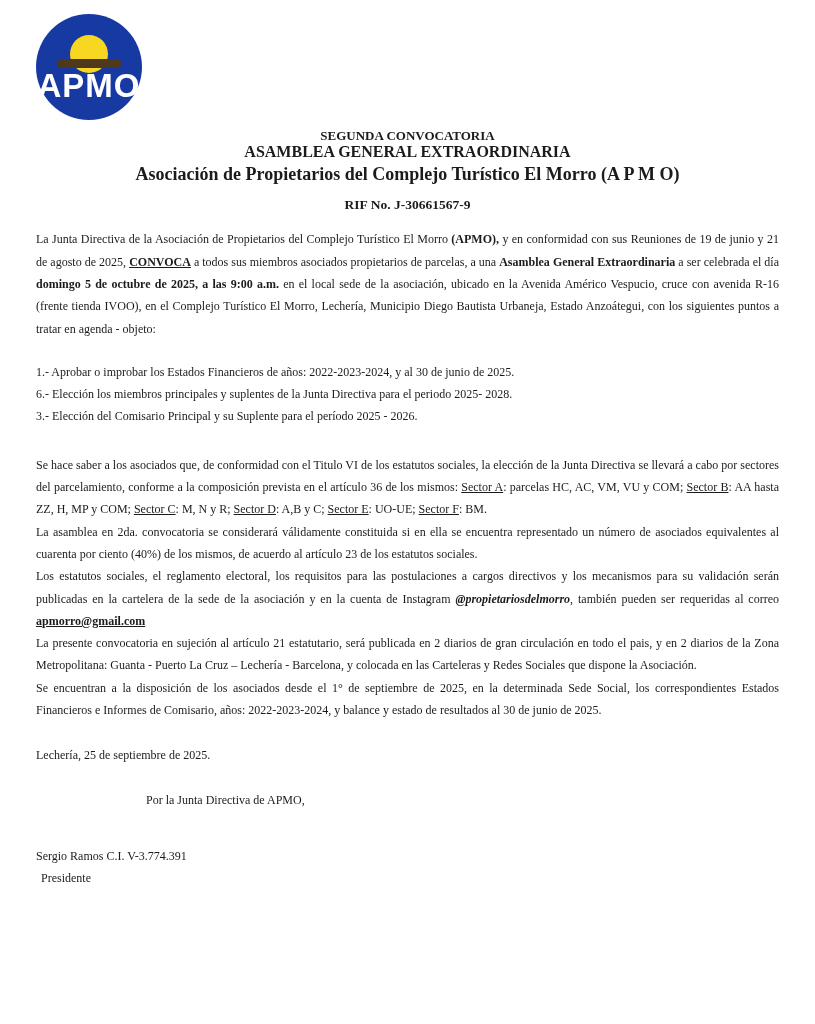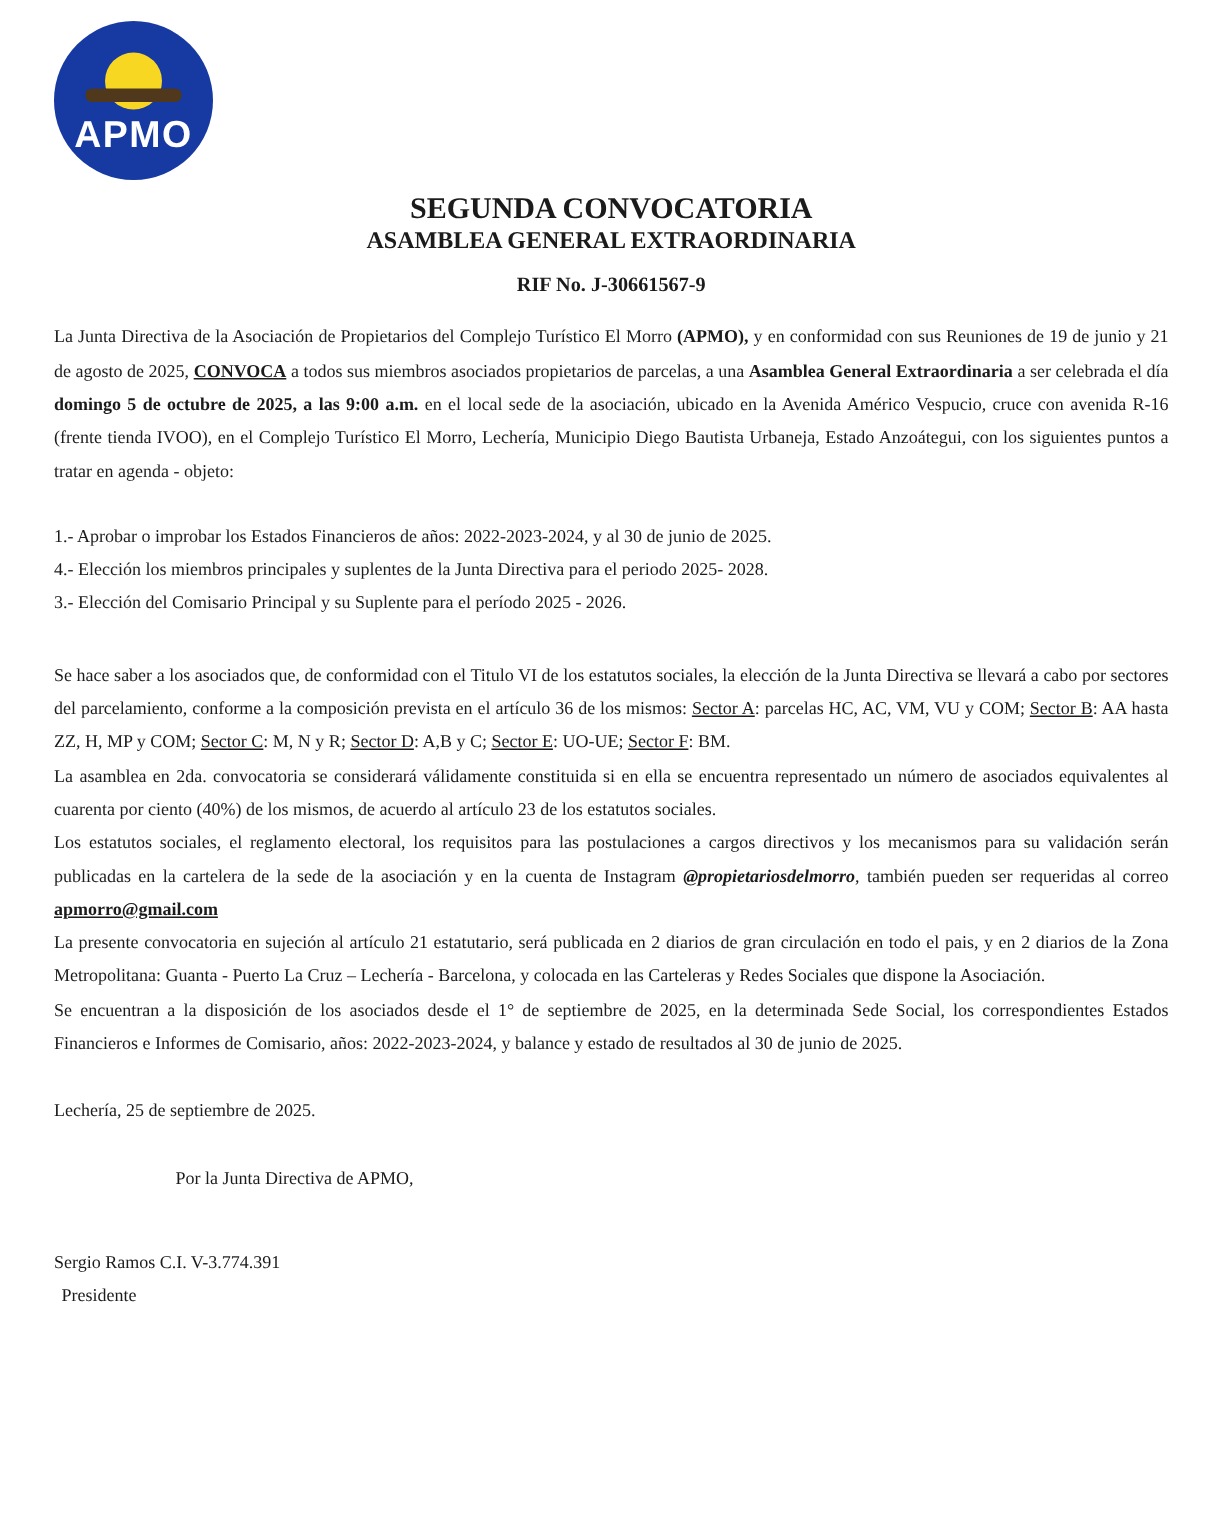--- a/index.html
+++ b/index.html
@@ -23,42 +23,42 @@
     border-radius: 50%;
   }
   .horizon {
     position: absolute; top: 45px; left: 21px; width: 64px; height: 9px;
     border-radius: 4px;
   }
   .logo-word {
     position: absolute; bottom: 15px; left: 0; width: 100%;
     text-align: center; color: #ffffff;
     font-family: "Liberation Sans", sans-serif;
-    font-weight: bold; font-size: 25px; letter-spacing: 1px;
+    font-weight: bold; font-size: 33px; letter-spacing: 1px;
   }
 
   
   .header { padding-top: 128px; text-align: center; line-height: 1.18; }
-  .header .t1 { font-weight: bold; font-size: 20px; }
+  .header .t1 { font-weight: bold; font-size: 13px; }
   .header .t2 { font-weight: bold; font-size: 16px; }
   .header .t3 { font-weight: bold; font-size: 18px; margin-top: 2px; }
   .header .t4 { font-weight: bold; font-size: 13.5px; margin-top: 12px; }
 
   
   .content { padding: 0 36px; font-size: 12px; line-height: 22.3px; }
   .para { text-align: justify; }
   .intro { margin-top: 15px; }
   .agenda { margin-top: 21px; font-weight: normal; }
   .block { margin-top: 26px; }
   .b { font-weight: bold; }
   .u { text-decoration: underline; }
   .i { font-style: italic; margin-top: 24px; }
 
   .dateline { margin-top: 23px; }
-  .byline { margin-top: 22px; margin-left: 81px; }
+  .byline { margin-top: 22px; margin-left: 110px; }
 
   
   .sig-row {
     margin-top: 34px;
     display: flex; justify-content: space-between; flex-direction: column;
   }
   .sig-left .sig-title { padding-left: 5px; }
   .sig-right { text-align: right; }
 </style>
 </head>
@@ -70,30 +70,31 @@
     <div class="logo-circle" style="background: rgb(22, 57, 162);">
       <div class="sun" style="background: rgb(248, 215, 35);"></div>
       <div class="horizon" style="background: rgb(79, 56, 28);"></div>
       <div class="logo-word">APMO</div>
     </div>
   </div>
 
   <div class="header">
     <div class="t1">SEGUNDA CONVOCATORIA</div>
     <div class="t2">ASAMBLEA GENERAL EXTRAORDINARIA</div>
+    <div class="t3">Asociación de Propietarios del Complejo Turístico El Morro (A P M O)</div>
     <div class="t4">RIF No. J-30661567-9</div>
   </div>
 
   <div class="content">
 
     <p class="para intro"><span>La Junta Directiva de la Asociación de Propietarios del Complejo Turístico El Morro </span><span class="b">(APMO),</span><span> y en conformidad con sus Reuniones de 19 de junio y 21 de agosto de 2025, </span><span class="b u">CONVOCA</span><span> a todos sus miembros asociados propietarios de parcelas, a una </span><span class="b">Asamblea General Extraordinaria</span><span> a ser celebrada el día </span><span class="b">domingo 5 de octubre de 2025, a las 9:00 a.m.</span><span> en el local sede de la asociación, ubicado en la Avenida Américo Vespucio, cruce con avenida R-16 (frente tienda IVOO), en el Complejo Turístico El Morro, Lechería, Municipio Diego Bautista Urbaneja, Estado Anzoátegui, con los siguientes puntos a tratar en agenda - objeto:</span></p>
 
     <div class="agenda">
       <div class="agenda-item">1.- Aprobar o improbar los Estados Financieros de años: 2022-2023-2024, y al 30 de junio de 2025.</div>
-      <div class="agenda-item">4.- Elección los miembros principales y suplentes de la Junta Directiva para el periodo 2025- 2028.</div>
+      <div class="agenda-item">6.- Elección los miembros principales y suplentes de la Junta Directiva para el periodo 2025- 2028.</div>
       <div class="agenda-item">3.- Elección del Comisario Principal y su Suplente para el período 2025 - 2026.</div>
     </div>
 
     <div class="block">
       <p class="para"><span>Se hace saber a los asociados que, de conformidad con el Titulo VI de los estatutos sociales, la elección de la Junta Directiva se llevará a cabo por sectores del parcelamiento, conforme a la composición prevista en el artículo 36 de los mismos: </span><span class="u">Sector A</span><span>: parcelas HC, AC, VM, VU y COM; </span><span class="u">Sector B</span><span>: AA hasta ZZ, H, MP y COM; </span><span class="u">Sector C</span><span>: M, N y R; </span><span class="u">Sector D</span><span>: A,B y C; </span><span class="u">Sector E</span><span>: UO-UE; </span><span class="u">Sector F</span><span>: BM.</span></p>
       <p class="para"><span>La asamblea en 2da. convocatoria se considerará válidamente constituida si en ella se encuentra representado un número de asociados equivalentes al cuarenta por ciento (40%) de los mismos, de acuerdo al artículo 23 de los estatutos sociales.</span></p>
       <p class="para"><span>Los estatutos sociales, el reglamento electoral, los requisitos para las postulaciones a cargos directivos y los mecanismos para su validación serán publicadas en la cartelera de la sede de la asociación y en la cuenta de Instagram </span><span class="b i">@propietariosdelmorro</span><span>, también pueden ser requeridas al correo </span><span class="b u">apmorro@gmail.com</span></p>
       <p class="para"><span>La presente convocatoria en sujeción al artículo 21 estatutario, será publicada en 2 diarios de gran circulación en todo el pais, y en 2 diarios de la Zona Metropolitana: Guanta - Puerto La Cruz – Lechería - Barcelona, y colocada en las Carteleras y Redes Sociales que dispone la Asociación.</span></p>
       <p class="para"><span>Se encuentran a la disposición de los asociados desde el 1° de septiembre de 2025, en la determinada Sede Social, los correspondientes Estados Financieros e Informes de Comisario, años: 2022-2023-2024, y balance y estado de resultados al 30 de junio de 2025.</span></p>
     </div>

